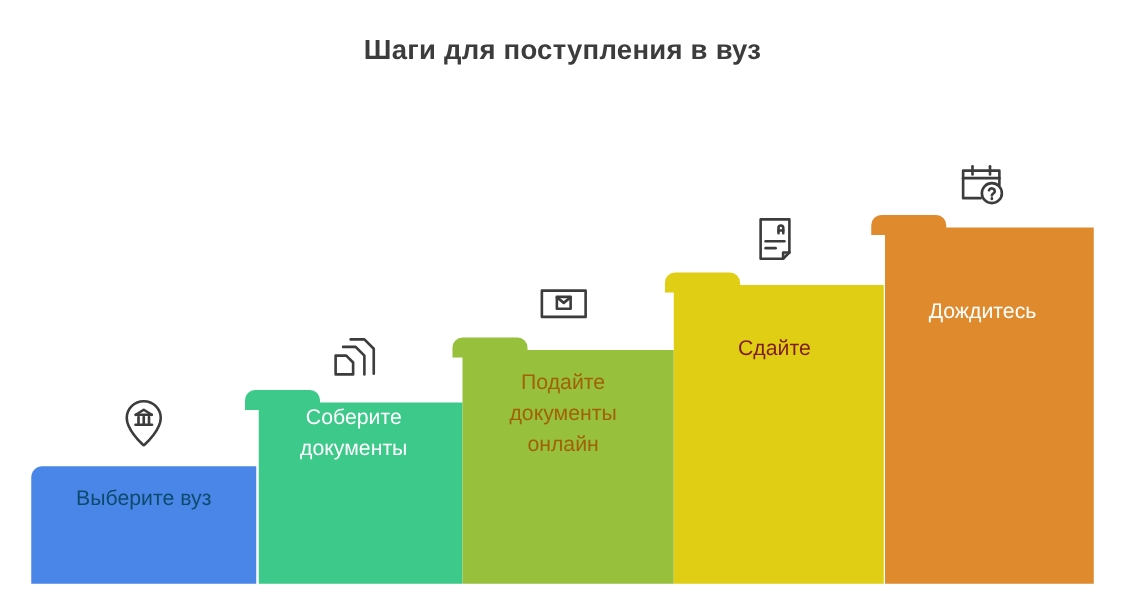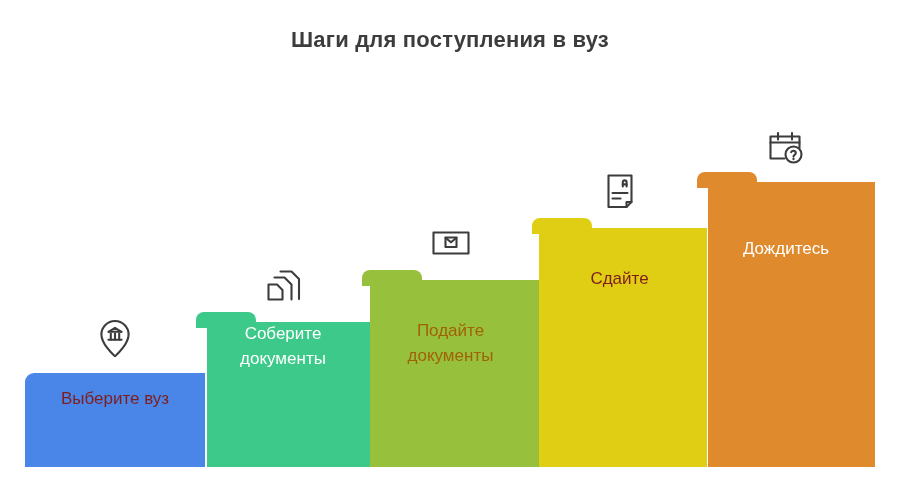--- a/index.html
+++ b/index.html
@@ -139,21 +139,21 @@
 
 <div id="infographic" style="background: rgb(255, 255, 255);">
 
   <div class="chart-title" style="color: rgb(60, 60, 60);">Шаги для поступления в вуз</div>
 
   <div class="steps">
 
     <div class="step" id="step-1">
 
       <div class="step-bar" style="background: rgb(74, 134, 232);"></div>
-      <div class="step-label" style="color: #7f1d1d;">
+      <div class="step-label" style="color: #0c4a6e;">
         <div>Выберите вуз</div>
       </div>
       <div class="step-icon">
         <svg viewBox="0 0 56 56" fill="none" stroke="#3c3c3c" stroke-width="2.1" stroke-linecap="round" stroke-linejoin="round">
           <path d="M28 10c-7.6 0-13.6 6-13.6 13.4 0 9.2 11.3 19.9 13 21.4a0.9 0.9 0 0 0 1.2 0c1.7-1.5 13-12.2 13-21.4C41.6 16 35.6 10 28 10z"></path>
           <path d="M21.6 20.8 28 16.8l6.4 4"></path>
           <path d="M21.6 20.8h12.8"></path>
           <path d="M21.4 28.8h13.2"></path>
           <path d="M23.8 22.6v6"></path>
           <path d="M28 22.6v6"></path>
@@ -177,20 +177,21 @@
         </svg>
       </div>
     </div>
 
     <div class="step" id="step-3">
       <div class="step-tab" style="background: rgb(151, 192, 61);"></div>
       <div class="step-bar" style="background: rgb(151, 192, 61);"></div>
       <div class="step-label" style="color: #a16207;">
         <div>Подайте</div>
         <div>документы</div>
+        <div>онлайн</div>
       </div>
       <div class="step-icon">
         <svg viewBox="0 0 56 56" fill="none" stroke="#3c3c3c" stroke-width="2.1" stroke-linecap="round" stroke-linejoin="round">
           <rect x="10.5" y="17.5" width="35" height="21"></rect>
           <rect x="22.5" y="22.5" width="11" height="9.5"></rect>
           <path d="M22.5 22.8 28 27.3l5.5-4.5"></path>
         </svg>
       </div>
     </div>
 

